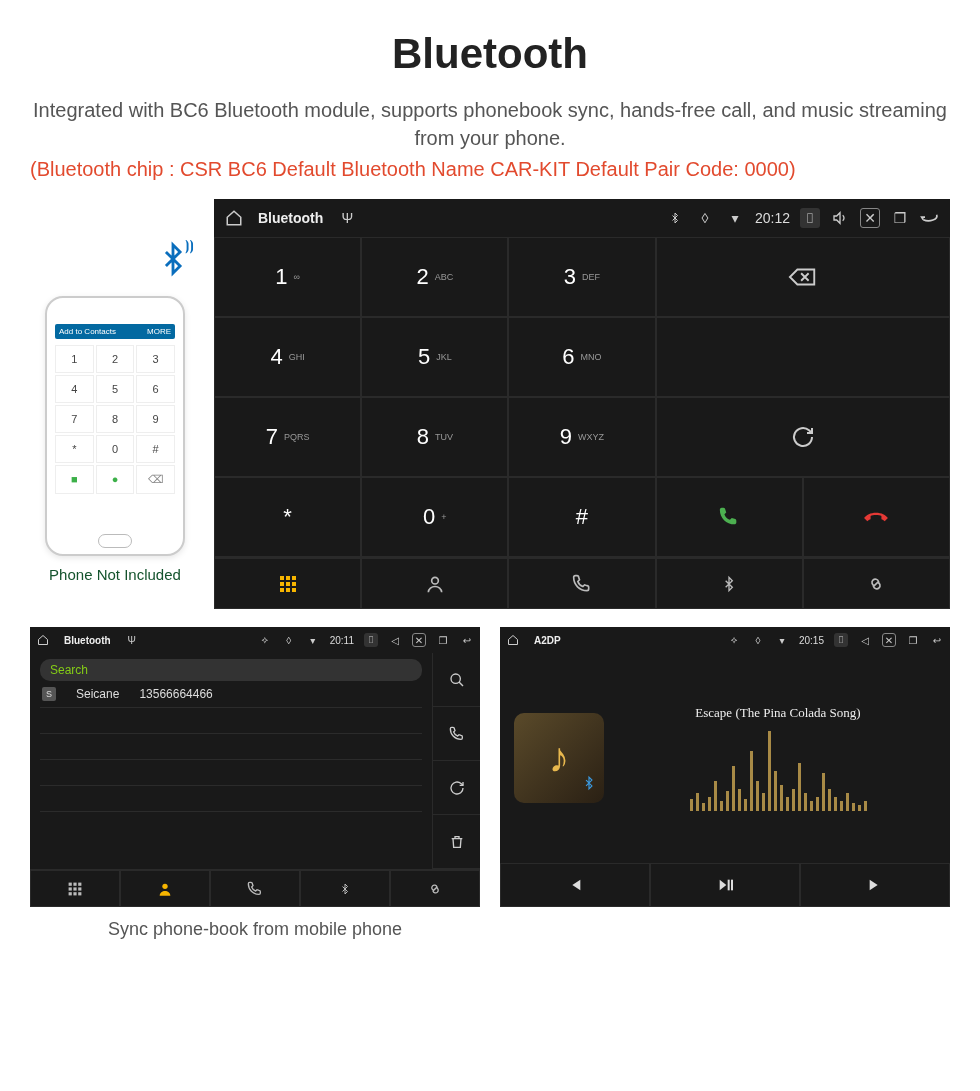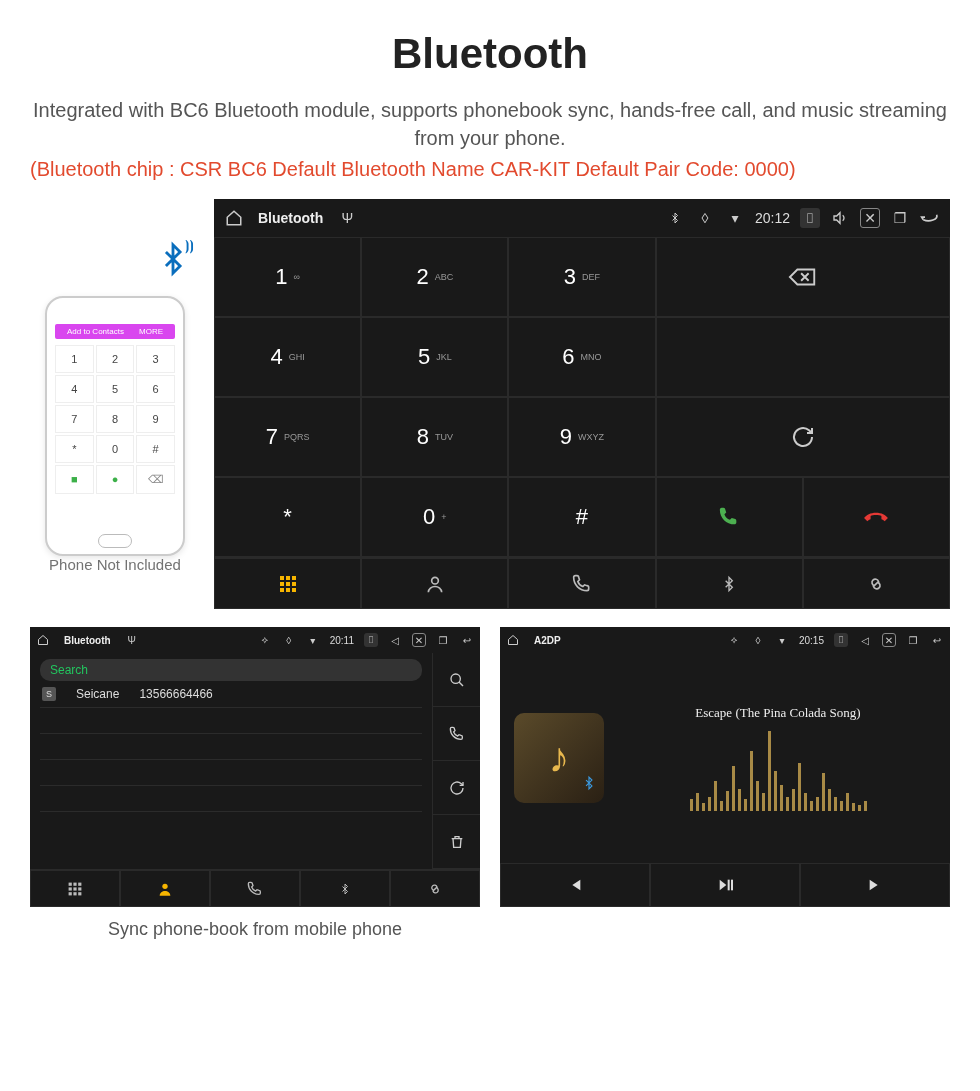--- a/index.html
+++ b/index.html
@@ -60,24 +60,24 @@
     height: 260px;
     border: 2px solid #ccc;
     border-radius: 18px;
     background: #fff;
     margin-top: 8px;
     position: relative;
     padding: 26px 8px 30px;
     box-shadow: 0 2px 6px rgba(0,0,0,0.1);
   }
   .phone-top-bar {
-    background: #d946ef;
+    background: #0369a1;
     color: #fff;
     font-size: 8px;
-    padding: 3px 12px;
+    padding: 3px 4px;
     border-radius: 2px;
   }
   .phone-grid {
     display: grid;
     grid-template-columns: repeat(3,1fr);
     gap: 2px;
     margin-top: 6px;
   }
   .phone-grid div {
     text-align: center;
@@ -88,22 +88,23 @@
   .phone-home-btn {
     position: absolute;
     bottom: 6px;
     left: 50%;
     transform: translateX(-50%);
     width: 34px; height: 14px;
     border: 1px solid #bbb;
     border-radius: 8px;
   }
   .phone-caption {
-    color: #737373;
+    color: #14532d;
     font-size: 15px;
+    margin-top: 10px;
   }
 
   .dialer-panel {
     flex: 1;
     display: flex;
     flex-direction: column;
     align-items: center;
   }
   .headunit {
     background: #191919;
@@ -210,21 +211,21 @@
     flex:1;
     padding: 6px 10px;
     display:flex;
     flex-direction:column;
     font-size:12px;
   }
   .search-field {
     background:#333;
     border-radius:10px;
     padding:4px 10px;
-    color:#22c55e;
+    color:#84cc16;
   }
   .contact-row {
     display:flex;
     gap:20px;
     padding:6px 2px;
     color:#ddd;
     align-items:center;
     border-bottom:1px solid #2b2b2b;
   }
   .contact-row .s-badge {

